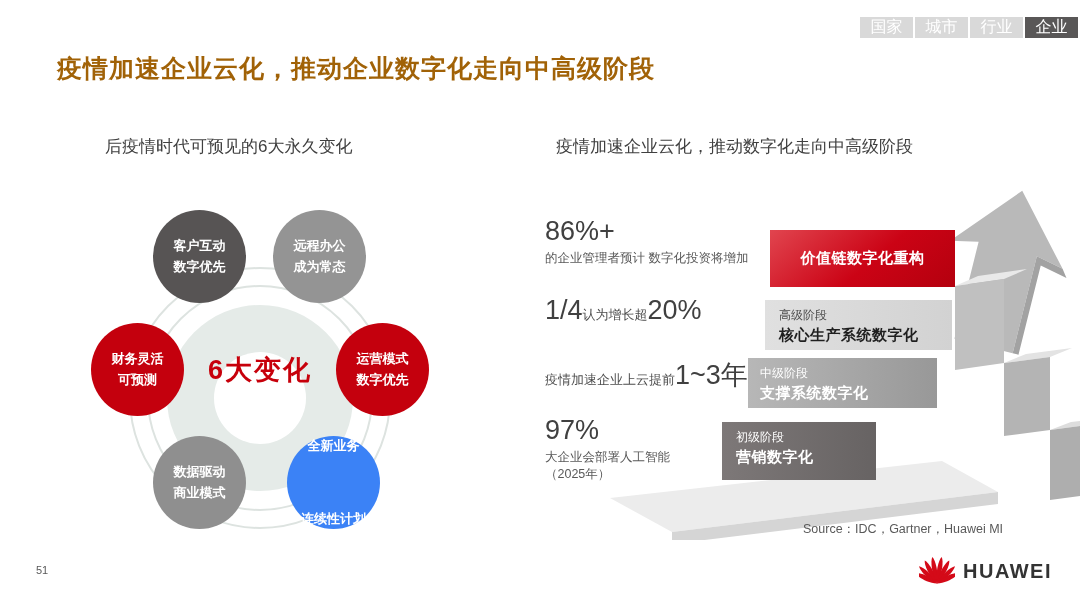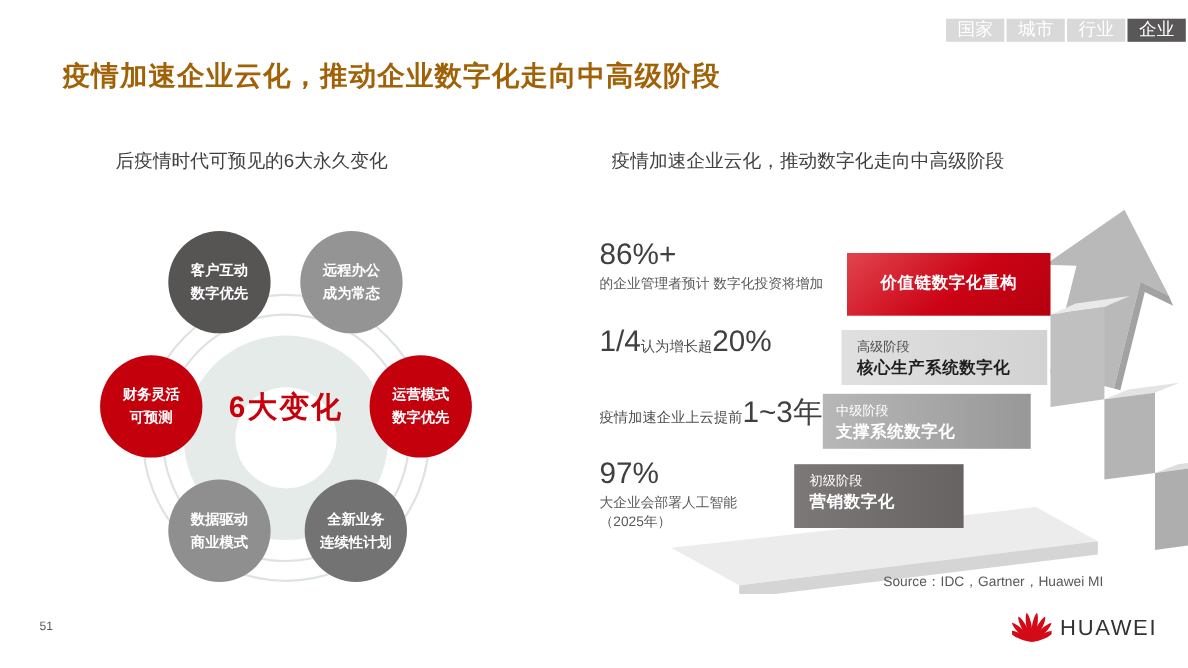--- a/index.html
+++ b/index.html
@@ -23,21 +23,21 @@
   .left-panel .section-title{left:25px;}
   .rings{position:absolute;left:0;top:0;width:380px;height:420px;}
   .bubble{position:absolute;width:93px;height:93px;border-radius:50%;display:flex;
           flex-direction:column;align-items:center;justify-content:center;
           color:#ffffff;font-size:13px;font-weight:600;line-height:1.55;text-align:center;}
   .b1{left:73px;top:75px;background:#575454;}
   .b2{left:193px;top:75px;background:#949494;}
   .b3{left:11px;top:188px;background:#c4000d;}
   .b4{left:256px;top:188px;background:#c4000d;}
   .b5{left:73px;top:301px;background:#8f8f8f;}
-  .b6{left:197px;top:301px;background:#737373;}
+  .b6{left:207px;top:301px;background:#3b82f6;justify-content:space-between;}
   .center-label{position:absolute;left:90px;top:217px;width:180px;text-align:center;
                 font-size:27px;font-weight:600;color:#c7000b;letter-spacing:2px;}
 
   
   .right-panel{position:absolute;left:540px;top:135px;width:540px;height:440px;}
   .right-panel .section-title{left:16px;}
   .stairs-svg{position:absolute;left:0;top:45px;width:540px;height:360px;}
 
   .stat{position:absolute;left:5px;color:#404040;}
   .stat .big{font-size:27px;color:#404040;}
@@ -66,21 +66,21 @@
   .box-mid .stage,.box-mid .name{color:#ffffff;}
   .box-low{left:182px;top:287px;width:154px;height:58px;
            background:linear-gradient(90deg,#7d7878,#676363);}
   .box-low .stage,.box-low .name{color:#ffffff;}
 
   .source{position:absolute;left:263px;top:386px;font-size:12.5px;color:#595959;white-space:nowrap;}
 
   
   .page-num{position:absolute;left:36px;top:564px;font-size:11px;color:#595959;}
   .logo{position:absolute;right:28px;top:556px;display:flex;align-items:center;gap:8px;}
-  .logo-text{font-size:20px;font-weight:normal;color:#333333;letter-spacing:1.5px;}
+  .logo-text{font-size:20px;font-weight:bold;color:#333333;letter-spacing:1.5px;}
 </style>
 </head>
 <body>
 
 <div class="frame">
 
   <div class="tabs">
     <div class="tab">国家</div>
     <div class="tab">城市</div>
     <div class="tab">行业</div>

